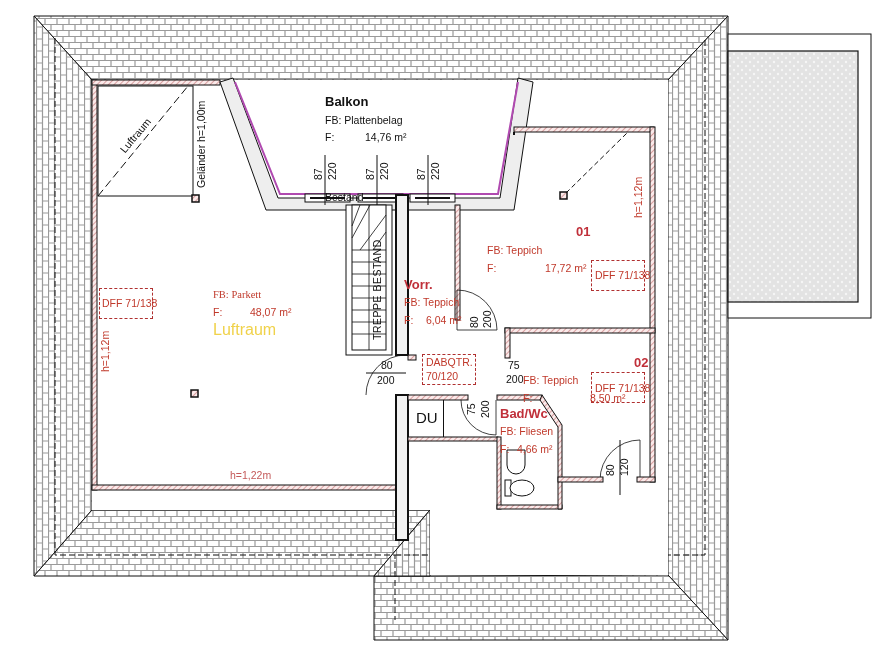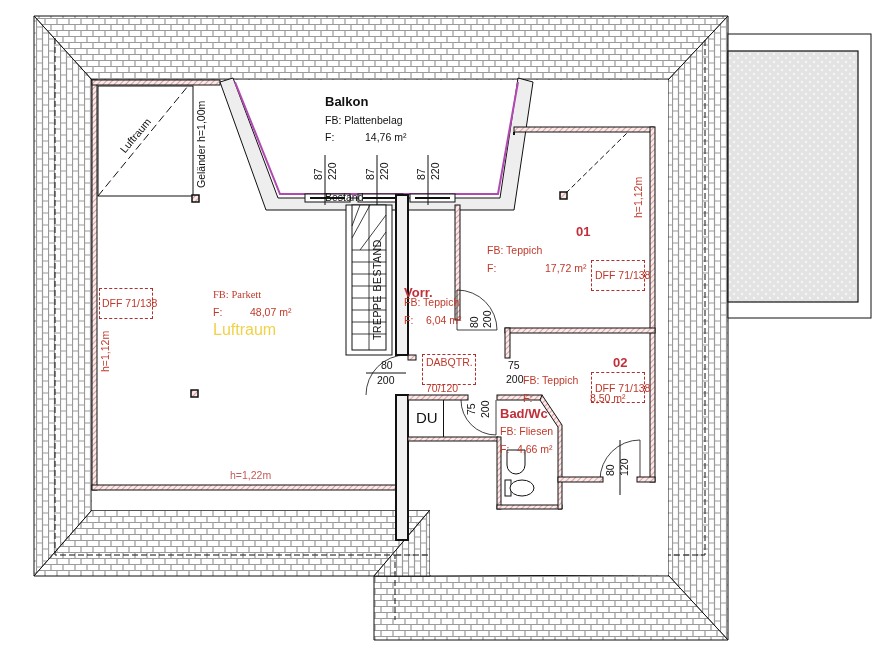--- a/index.html
+++ b/index.html
@@ -161,39 +161,39 @@
 <div class="lbl red small" style="left:213px;top:290px;font-family:Liberation Serif, serif;">FB: Parkett</div>
 <div class="lbl red small" style="left:213px;top:307px;">F:</div>
 <div class="lbl red small" style="left:250px;top:307px;">48,07 m²</div>
 <div class="lbl yellow" style="left:213px;top:322px;">Luftraum</div>
 <div class="lbl pink small" style="left:230px;top:470px;">h=1,22m</div>
 
 <div class="lbl blk small rot" style="left:372px;top:340px;letter-spacing:0.5px;">TREPPE BESTAND</div>
 <div class="lbl blk small" style="left:381px;top:360px;">80</div>
 <div class="lbl blk small" style="left:377px;top:375px;">200</div>
 
-<div class="lbl title-red" style="left:404px;top:278px;margin-top:8px;">Vorr.</div>
+<div class="lbl title-red" style="left:404px;top:278px;">Vorr.</div>
 <div class="lbl red small" style="left:404px;top:297px;">FB: Teppich</div>
 <div class="lbl red small" style="left:404px;top:315px;">F:</div>
 <div class="lbl red small" style="left:426px;top:315px;">6,04 m²</div>
 <div class="dashbox" style="left:422px;top:354px;width:52px;height:29px;"></div>
 <div class="lbl red small" style="left:426px;top:357px;">DABQTR.</div>
-<div class="lbl red small" style="left:426px;top:371px;margin-top:12px;">70/120</div>
+<div class="lbl red small" style="left:426px;top:371px;">70/120</div>
 <div class="lbl blk small rot" style="left:469px;top:328px;">80</div>
 <div class="lbl blk small rot" style="left:482px;top:328px;">200</div>
 
 <div class="lbl title-red" style="left:576px;top:225px;">01</div>
 <div class="lbl red small" style="left:487px;top:245px;">FB: Teppich</div>
 <div class="lbl red small" style="left:487px;top:263px;">F:</div>
 <div class="lbl red small" style="left:545px;top:263px;">17,72 m²</div>
 <div class="dashbox" style="left:591px;top:260px;width:52px;height:29px;"></div>
 <div class="lbl red small" style="left:595px;top:270px;">DFF 71/138</div>
 <div class="lbl red small rot" style="left:633px;top:218px;">h=1,12m</div>
 
-<div class="lbl title-red" style="left:613px;top:356px;">02</div>
+<div class="lbl title-red" style="left:634px;top:356px;">02</div>
 <div class="lbl red small" style="left:523px;top:375px;">FB: Teppich</div>
 <div class="lbl red small" style="left:523px;top:393px;">F:</div>
 <div class="dashbox" style="left:591px;top:372px;width:52px;height:29px;"></div>
 <div class="lbl red small" style="left:595px;top:383px;">DFF 71/138</div>
 <div class="lbl red small" style="left:590px;top:393px;">8,50 m²</div>
 <div class="lbl blk small" style="left:508px;top:360px;">75</div>
 <div class="lbl blk small" style="left:506px;top:374px;">200</div>
 <div class="lbl blk small rot" style="left:605px;top:476px;">80</div>
 <div class="lbl blk small rot" style="left:619px;top:476px;">120</div>
 

